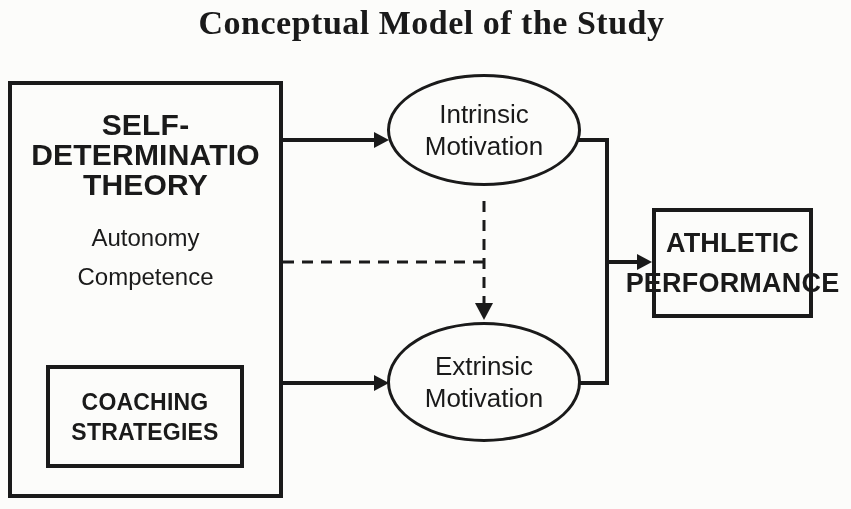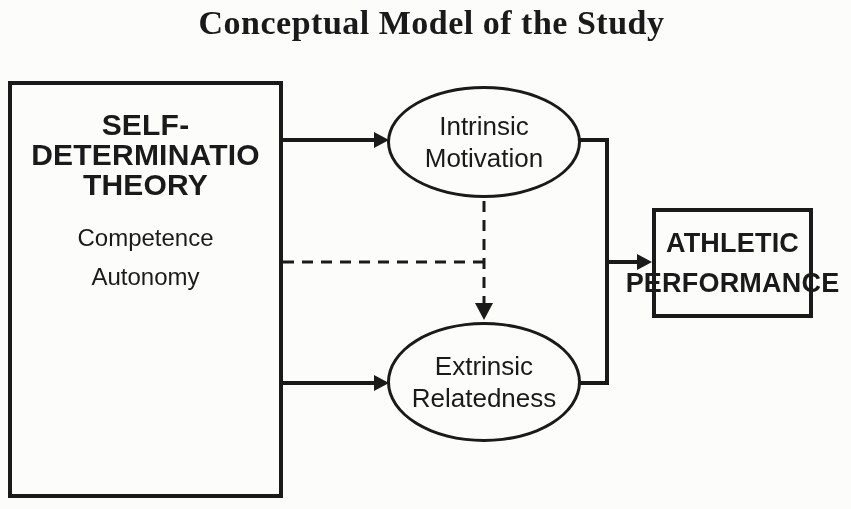--- a/index.html
+++ b/index.html
@@ -40,21 +40,21 @@
     display:flex;align-items:center;justify-content:center;
     text-align:center;font-weight:bold;font-size:23px;line-height:30px;
     white-space:pre-line;letter-spacing:.2px;
   }
   .ellipse{
     position:absolute;border:3px solid var(--line);border-radius:50%;
     display:flex;align-items:center;justify-content:center;
     text-align:center;font-size:26px;line-height:32px;white-space:pre-line;
     background:var(--background);
   }
-  .intrinsic{left:387px;top:86px;width:194px;height:112px;}
+  .intrinsic{left:387px;top:74px;width:194px;height:112px;}
   .extrinsic{left:387px;top:322px;width:194px;height:120px;}
   .outcome-box{
     left:652px;top:208px;width:161px;height:110px;
     display:flex;align-items:center;justify-content:center;
     text-align:center;font-weight:bold;font-size:27px;line-height:40px;
     white-space:pre-line;letter-spacing:.2px;
   }
   svg.connectors{position:absolute;left:0;top:0;width:851px;height:509px;}
   .stroke{stroke:var(--line);fill:none;}
   .fillhead{fill:var(--line);stroke:none;}
@@ -94,25 +94,27 @@
     <g>
       <line class="stroke" x1="605" y1="262" x2="639" y2="262" stroke-width="4"></line>
       <polygon class="fillhead" points="652,262 637,254 637,270"></polygon>
     </g>
   </svg>
 
   <div class="box sdt-box"></div>
   <div class="sdt-heading">SELF-DETERMINATIO
 THEORY</div>
   <div class="sdt-items">
+    <div class="sdt-item">Autonomy</div>
     <div class="sdt-item">Competence</div>
-    <div class="sdt-item">Autonomy</div>
   </div>
+  <div class="box coaching-box">COACHING
+STRATEGIES</div>
 
   <div class="ellipse intrinsic">Intrinsic
 Motivation</div>
   <div class="ellipse extrinsic">Extrinsic
-Relatedness</div>
+Motivation</div>
 
   <div class="box outcome-box">ATHLETIC
 PERFORMANCE</div>
 
 </div>
 
 </body></html>

